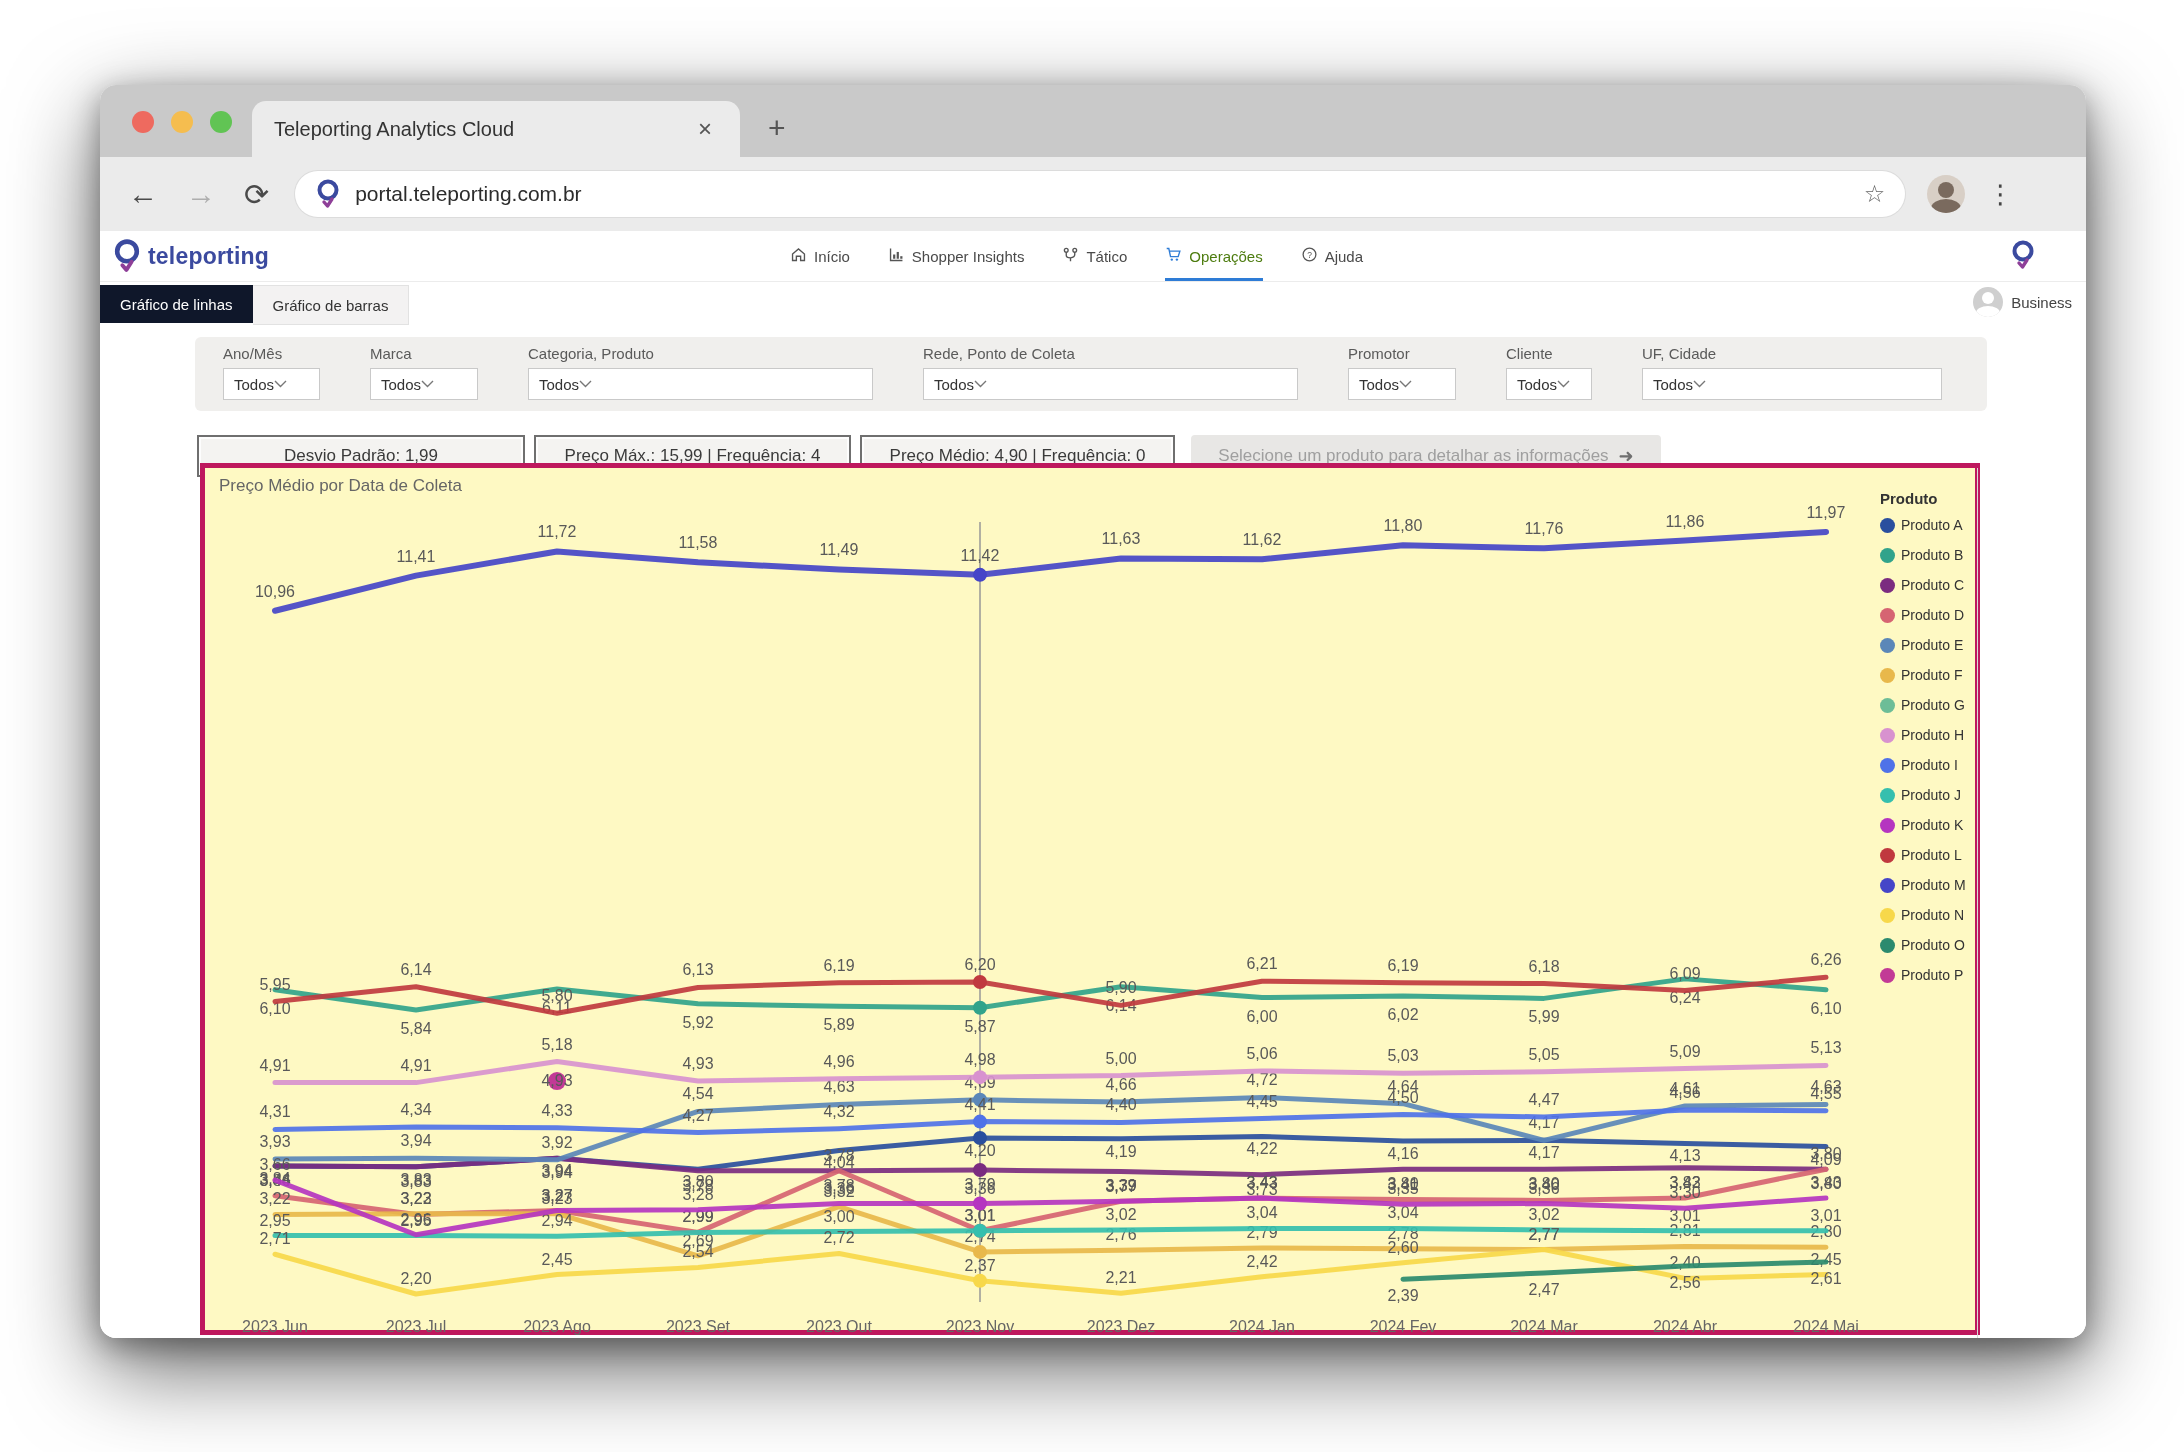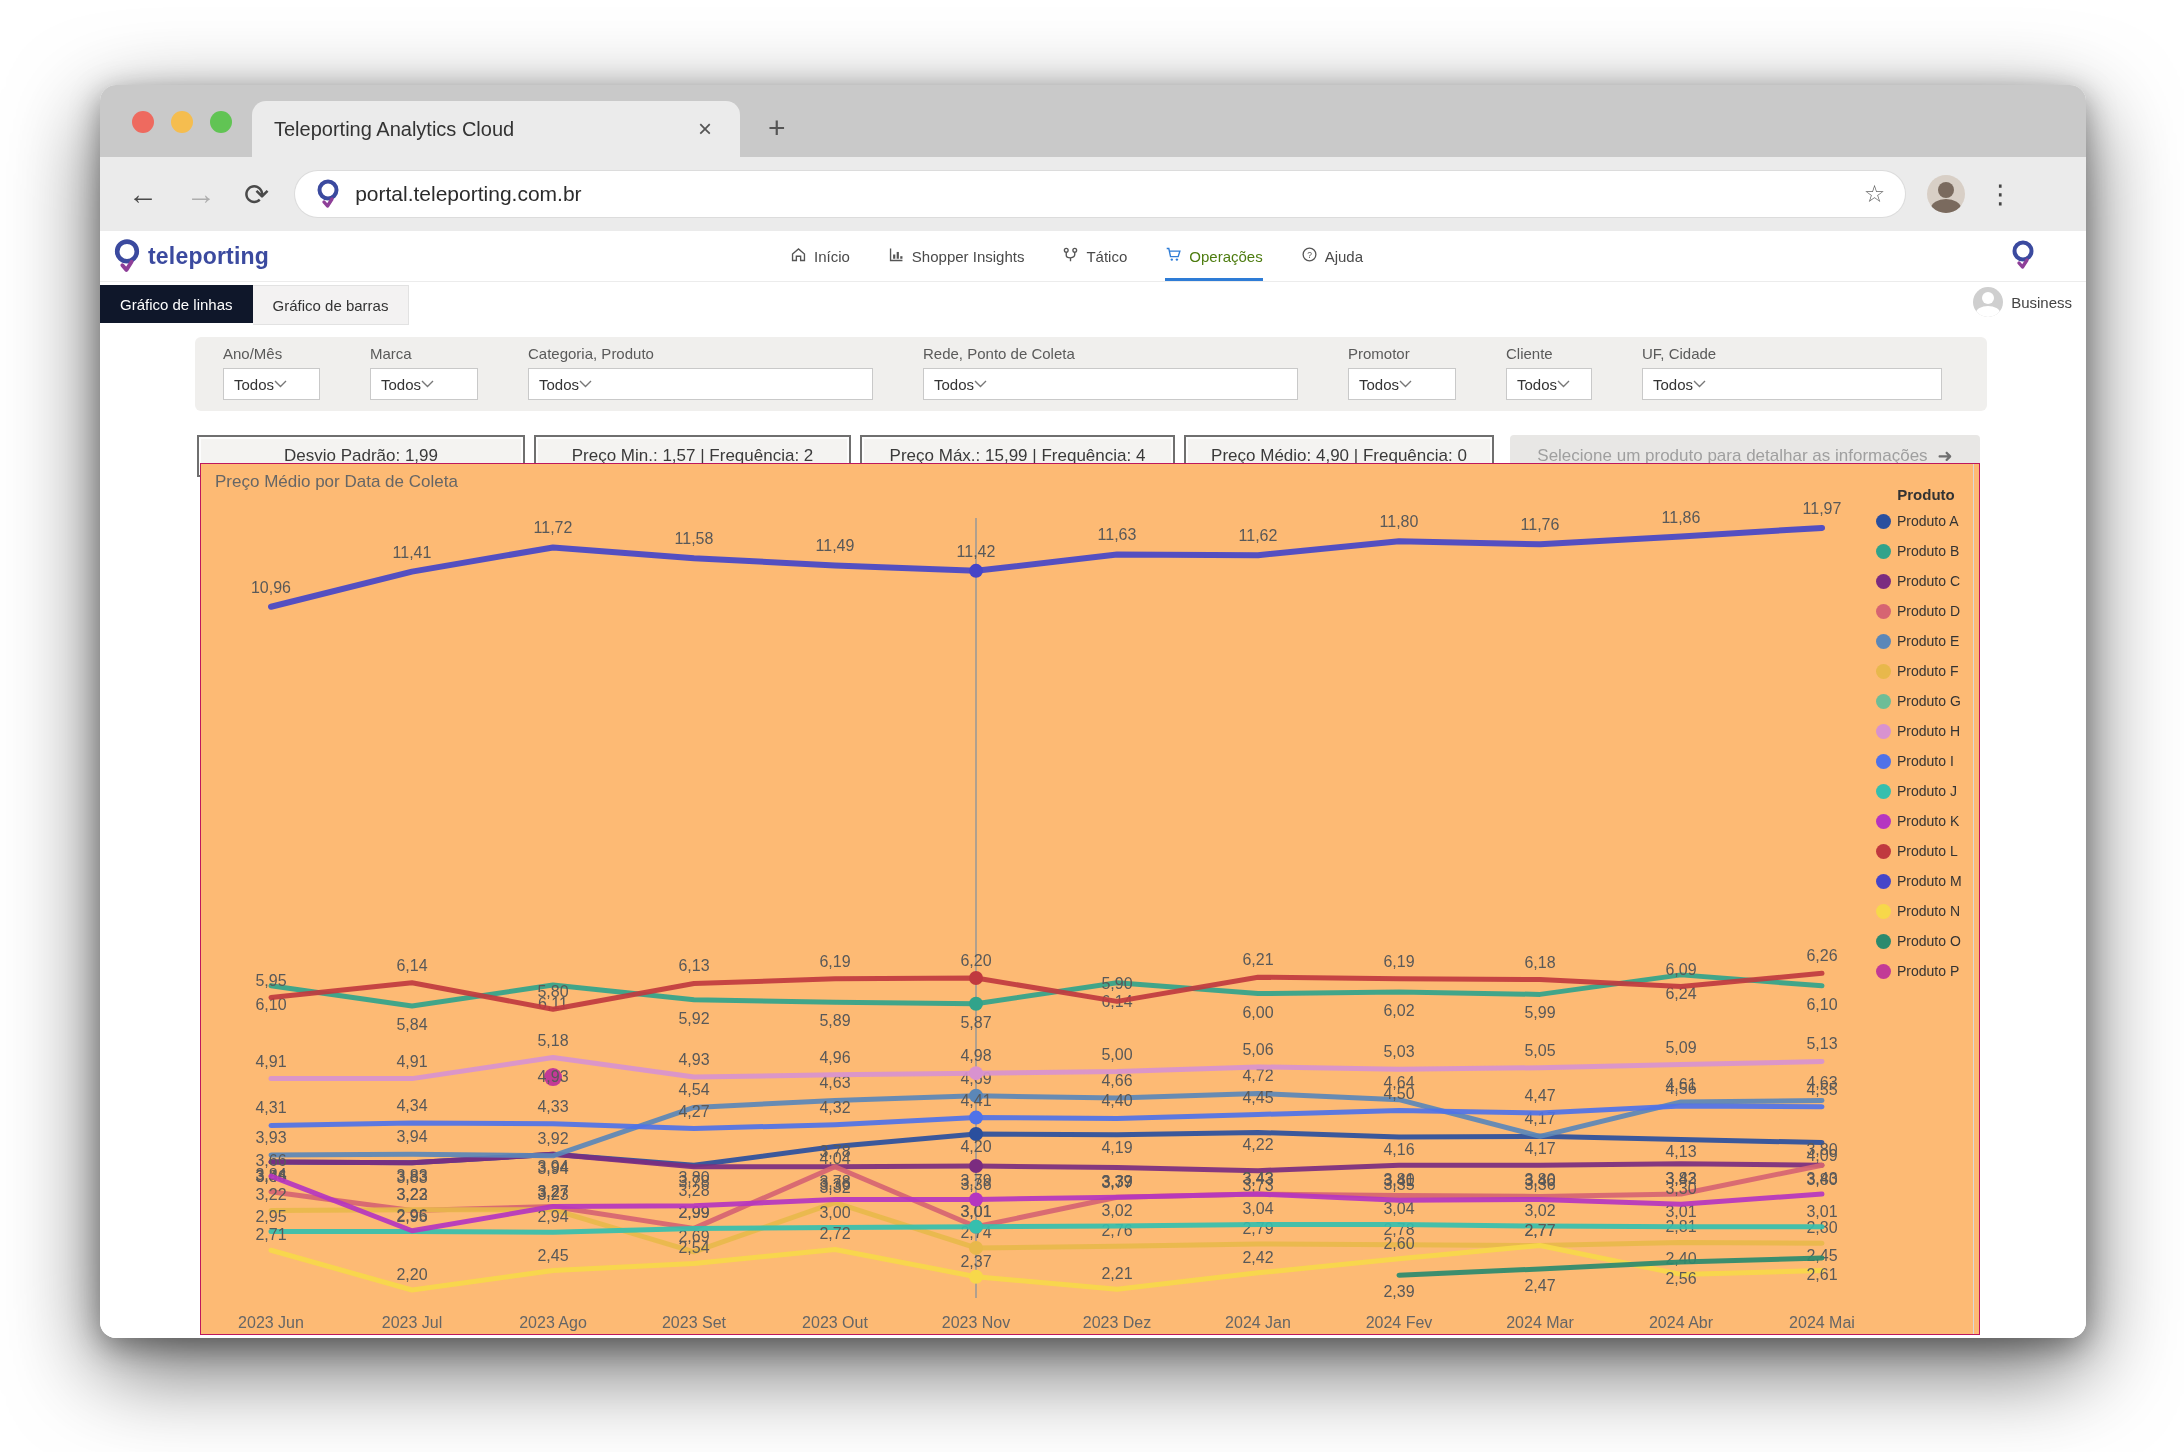--- a/index.html
+++ b/index.html
@@ -62,21 +62,21 @@
   
   .stats{position:absolute;left:97px;top:204px;width:1790px;display:flex;gap:9px;}
   .statbox{height:42px;background:#f4f3f1;border:2px solid #6f6f6f;box-shadow:inset 0 0 0 2px #fdfdfd;
            display:flex;align-items:center;justify-content:center;font-size:17px;color:#3a3a3a;box-sizing:border-box;}
   .statbox:nth-child(1){width:328px}.statbox:nth-child(2){width:317px}
   .statbox:nth-child(3){width:315px}.statbox:nth-child(4){width:310px}
   .detailbtn{margin-left:7px;width:470px;height:42px;background:#e8e7e5;border:none;border-radius:4px;
              display:flex;align-items:center;justify-content:center;gap:10px;font-size:17px;color:#9f9f9f;box-sizing:border-box;}
   .detailbtn .arr{color:#6f6f6f;font-size:18px;}
   
-  .card{position:absolute;left:100px;top:232px;width:1780px;height:872px;background:#fdba74;border:1px solid #be185d;box-sizing:border-box;text-align:center;}
+  .card{position:absolute;left:100px;top:232px;width:1780px;height:872px;background:#fef9c3;border:5px solid #be185d;box-sizing:border-box;}
   .card-title{position:absolute;left:14px;top:8px;font-size:17px;color:#666;}
   #chart-svg{position:absolute;left:36px;top:26px;}
   .legend{position:absolute;left:1675px;top:22px;width:100px;}
   .legend-title{font-size:15px;font-weight:bold;color:#333;margin-bottom:10px;}
   .legend-item{display:flex;align-items:center;gap:6px;margin-bottom:14px;}
   .legend-dot{width:15px;height:15px;border-radius:50%;flex:0 0 15px;}
   .legend-label{font-size:14px;color:#333;white-space:nowrap;}
   .legend-divider{position:absolute;left:1772px;top:0;width:1px;height:870px;background:#d9d9d9;}
   svg text{font-family:"Liberation Sans",sans-serif;}
 </style>
@@ -242,21 +242,20 @@
               <span>Todos</span>
               <svg class="chev" viewBox="0 0 13 8">
                 <path d="M1 1 L6.5 6.5 L12 1" fill="none" stroke="#777" stroke-width="1.4"></path>
               </svg>
             </div>
           </div>
         </div>
 
       <div class="stats" id="stats">
           <div class="statbox">Desvio Padrão: 1,99</div>
-          <div class="statbox">Preço Min.: 1,57 | Frequência: 2</div>
           <div class="statbox">Preço Máx.: 15,99 | Frequência: 4</div>
           <div class="statbox">Preço Médio: 4,90 | Frequência: 0</div>
           <div class="detailbtn">
             <span>Selecione um produto para detalhar as informações</span>
             <span class="arr">➜</span>
           </div>
         </div>
 
       <div class="card">
         <div class="card-title">Preço Médio por Data de Coleta</div>

